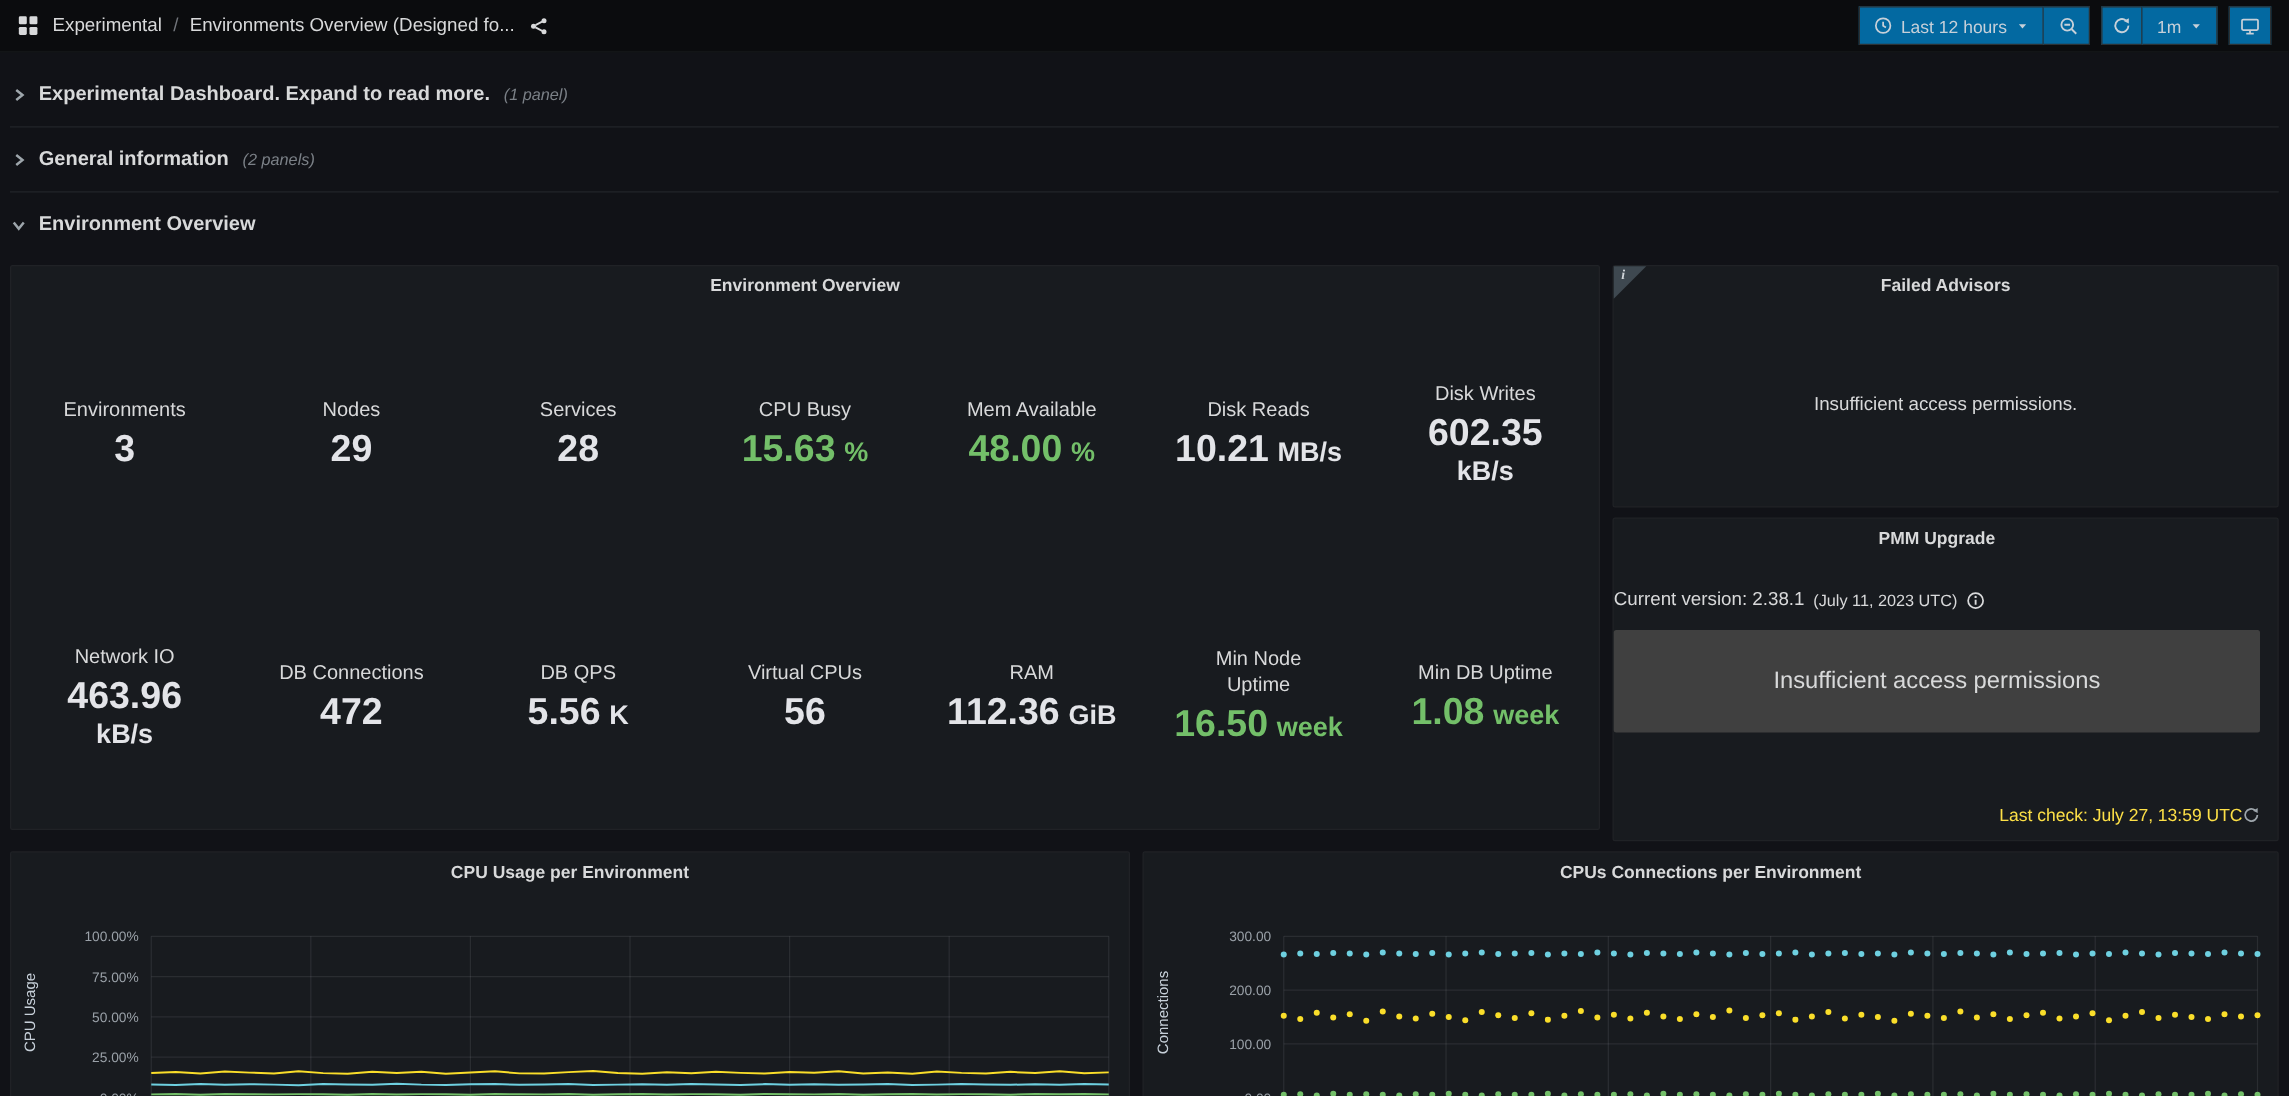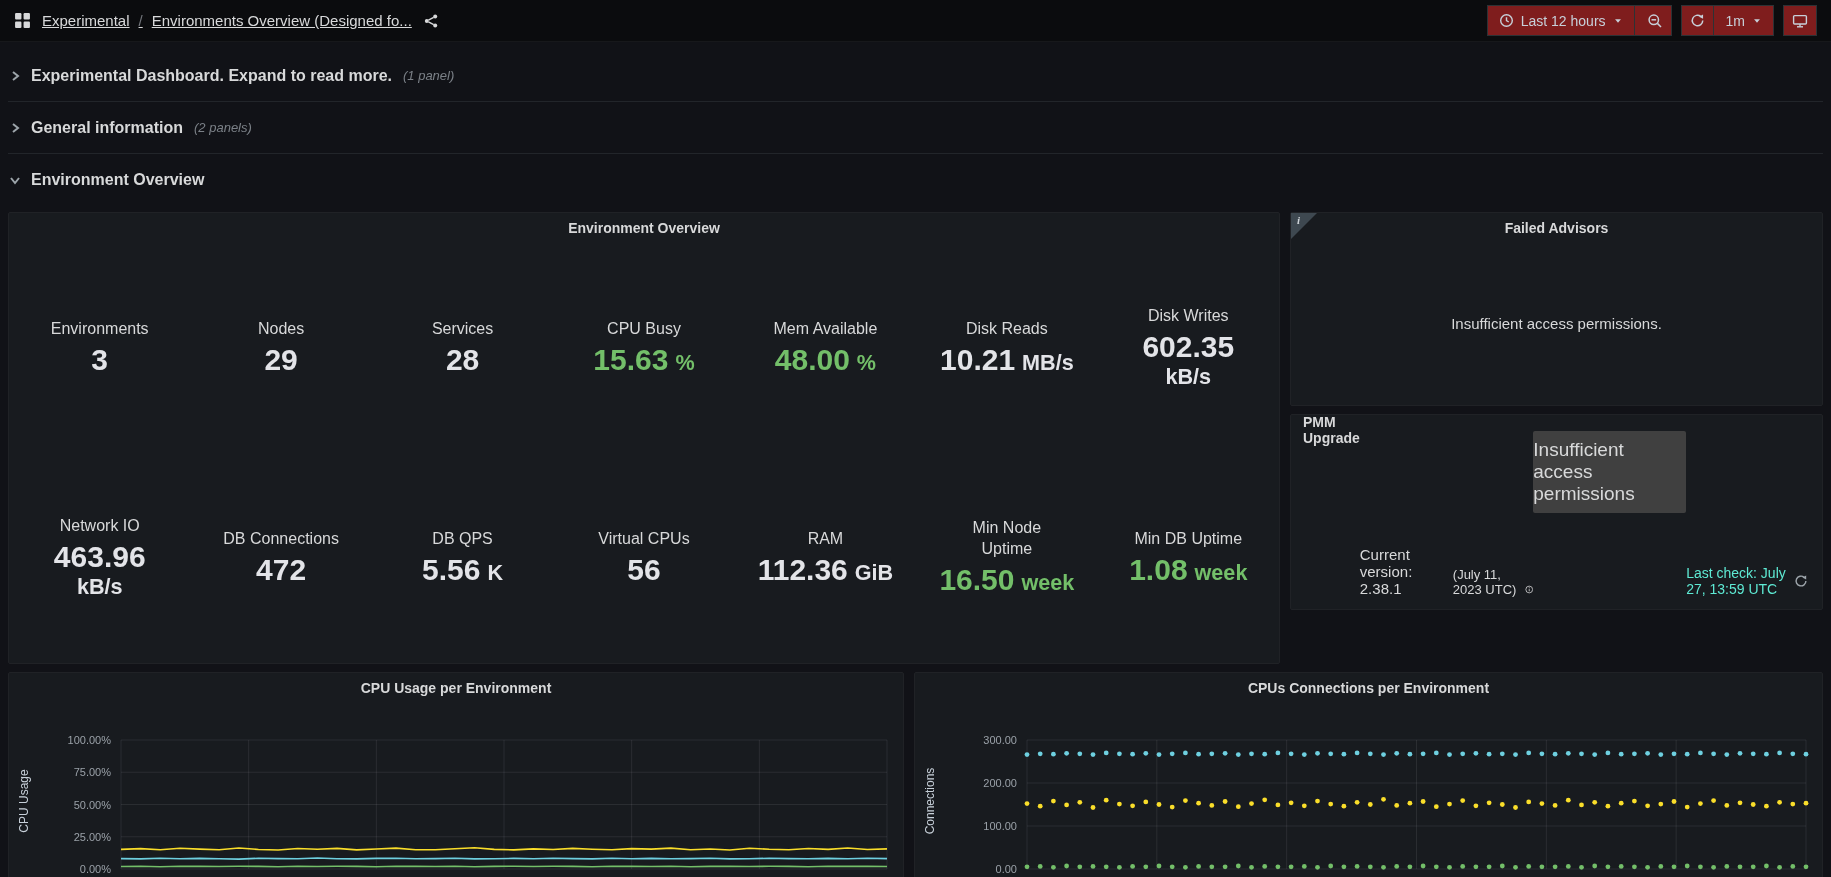--- a/index.html
+++ b/index.html
@@ -11,28 +11,28 @@
   }
 
   
   .navbar {
     height: 42px; background: #0b0c0e; border-bottom: 1px solid #17181b;
     display: flex; align-items: center; justify-content: space-between;
     padding: 0 14px;
   }
   .nav-left { display: flex; align-items: center; gap: 11px; }
   .icon-btn { display: flex; align-items: center; color: #d8d9da; cursor: pointer; }
-  .breadcrumb { display: flex; align-items: center; gap: 9px; font-size: 15px; color: #d8d9da; text-decoration: underline; }
+  .breadcrumb { display: flex; align-items: center; gap: 9px; font-size: 15px; color: #d8d9da; }
   .crumb { cursor: pointer; white-space: nowrap; }
   .crumb-sep { color: #73767c; }
   .nav-right { display: flex; align-items: center; gap: 9px; color: #c7d0d9; }
   .btn-group { display: flex; }
   .nav-btn {
     display: flex; align-items: center; gap: 7px;
-    background: #7f1d1d; border: 1px solid #2c3235; color: #c7d0d9;
+    background: #0369a1; border: 1px solid #2c3235; color: #c7d0d9;
     font-size: 14px; font-family: inherit; height: 31px; padding: 0 11px; cursor: pointer;
   }
   .btn-group .nav-btn + .nav-btn { border-left: none; padding-left: 12px; }
   .nav-btn.icon-only { padding: 0 8px; }
 
   
   .dashboard { padding: 8px 8px 0 8px; }
 
   .row-header { display: flex; align-items: center; gap: 9px; height: 52px; cursor: pointer; }
   .row-header.bordered { border-bottom: 1px solid #22252a; }
@@ -64,28 +64,28 @@
 
   .right-col { flex: 1; display: flex; flex-direction: column; gap: 8px; }
   .advisors-panel { height: 194px; }
   .advisors-msg { margin-top: 72px; text-align: center; font-size: 15px; color: #d8d9da; }
 
   .panel-corner { position: absolute; top: 0; left: 0; width: 0; height: 0;
     border-top: 26px solid #3e4850; border-right: 26px solid transparent; cursor: pointer; }
   .corner-i { position: absolute; top: -25px; left: 6px; font-size: 11px; font-weight: 700;
     font-style: italic; color: #cfd4d9; font-family: "Liberation Serif", "DejaVu Serif", serif; }
 
-  .pmm-panel { height: 196px; display: flex; flex-direction: row; padding: 0 14px 12px 12px; }
+  .pmm-panel { height: 259px; display: flex; flex-direction: column; padding: 0 14px 12px 0; }
   .pmm-version { margin-top: 26px; display: flex; align-items: flex-end; gap: 7px;
     font-size: 15px; color: #d8d9da; }
   .pmm-version .date { font-size: 13px; }
   .pmm-box { margin-top: 16px; height: 82px; background: #404040; border-radius: 2px;
     display: flex; align-items: center; justify-content: center; font-size: 19px; color: #d8d9da; }
-  .pmm-footer { margin-top: auto; display: flex; align-items: center; justify-content: space-between;
-    font-size: 14px; color: #5eead4; }
+  .pmm-footer { margin-top: auto; display: flex; align-items: center; justify-content: flex-end;
+    font-size: 14px; color: #fde047; }
   .pmm-footer .icon-btn { color: #9da5ab; }
 
   
   .charts-row { display: flex; gap: 10px; margin-top: 8px; }
   .chart-panel { height: 290px; display: flex; flex-direction: column; }
   .chart-panel.left { flex: 0 0 896px; }
   .chart-panel.right { flex: 1; }
   .chart-body { position: relative; flex: 1; }
   .chart-body svg { position: absolute; left: 0; top: 0; }
   .ylabel {

